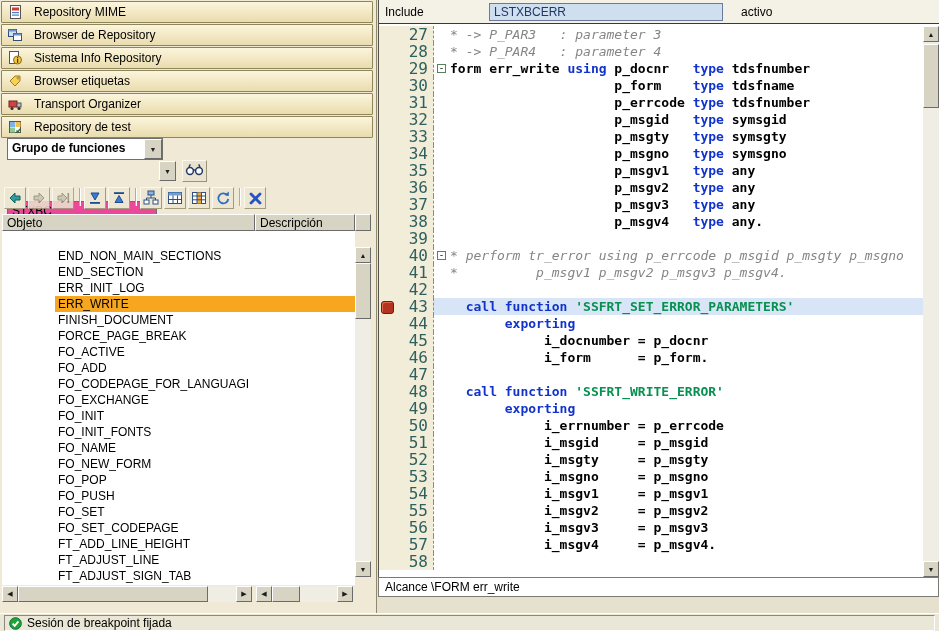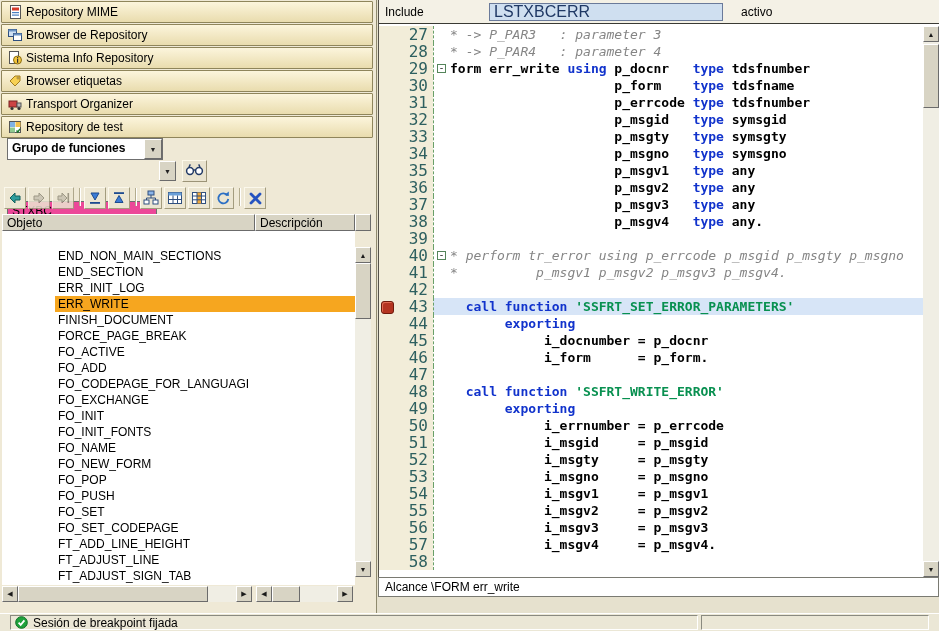--- a/index.html
+++ b/index.html
@@ -1,21 +1,21 @@
 <!DOCTYPE html>
 <html><head>
 <meta charset="utf-8">
 <style>
   html,body{margin:0;padding:0;background:#c9c5b5;font-family:"Liberation Sans",sans-serif;}
   .app{position:relative;width:939px;height:631px;background:#e6e1ce;overflow:hidden;font-size:12px;color:#000;}
 
   
   .left-panel{position:absolute;left:0;top:0;width:376px;height:613px;background:#efe9d6;border-right:1px solid #8f8a6e;}
   .navbtns{position:absolute;left:0;top:0;right:3px;}
-  .navbtn{height:20px;margin:1px 0 0 1px;display:flex;align-items:center;gap:3px;padding:0 5px;
+  .navbtn{height:20px;margin:1px 0 0 1px;display:flex;align-items:center;gap:11px;padding:0 5px;
     background:linear-gradient(#fcf5dc,#e9dcae);border:1px solid #8f855b;border-radius:1px;cursor:pointer;}
   .navbtn .nbicon{width:16px;height:15px;display:flex;align-items:center;justify-content:center;}
   .navbtn .nblabel{white-space:nowrap;}
 
   .combo{position:absolute;left:7px;top:138px;width:154px;height:20px;background:#fff;
     border:1px solid #6f6f6f;display:flex;align-items:stretch;cursor:pointer;font-weight:bold;}
   .combo .ctext{flex:1;padding:2px 4px;white-space:nowrap;overflow:hidden;}
   .cbtn{width:16px;background:#d8d4c4;border:1px solid;border-color:#fff #6b6b6b #6b6b6b #fff;
     display:flex;align-items:center;justify-content:center;font-size:7px;color:#222;}
 
@@ -57,21 +57,21 @@
   .hscroll1{left:2px;top:586px;width:250px;}
   .hscroll2{left:256px;top:586px;width:97px;}
   .editor-vscroll{left:923px;top:26px;height:551px;}
 
   
   .right-panel{position:absolute;left:378px;top:0;width:561px;height:597px;border-left:1px solid #55524a;box-sizing:border-box;background:#fff;}
   .include-row{position:absolute;left:0;top:0;width:560px;height:24px;background:#f4f1e6;border-bottom:1px solid #3a3a34;
     display:flex;align-items:center;box-sizing:border-box;}
   .inc-label{margin-left:6px;width:104px;}
   .inc-field{width:234px;height:18px;box-sizing:border-box;background:#cfdff0;border:1px solid #6a7a9a;
-    font-family:"Liberation Sans",sans-serif;font-size:16px;color:#1f3864;padding:1px 4px;}
+    font-family:"Liberation Sans",sans-serif;font-size:12px;color:#1f3864;padding:1px 4px;}
   .inc-status{margin-left:18px;}
 
   .editor{position:absolute;left:0;top:26px;width:545px;height:551px;background:#fff;overflow:hidden;}
   .cl{display:flex;height:17px;line-height:17px;font-family:"DejaVu Sans Mono",monospace;font-size:13px;}
   .gut{width:54px;flex:0 0 54px;background:#f2edd9;display:flex;}
   .bpcell{width:16px;flex:0 0 16px;position:relative;}
   .bpicon{position:absolute;left:2px;top:3px;width:11px;height:11px;border-radius:3px;background:#b43420;border:1px solid #6e1a0c;box-shadow:inset 1px 1px 0 #e06a50;}
   .num{flex:1;text-align:right;padding-right:5px;color:#2e6060;font-size:16px;}
   .fold{width:16px;flex:0 0 16px;border-left:1px dashed #69a069;position:relative;}
   .foldbox{position:absolute;left:3px;top:4px;width:9px;height:9px;box-sizing:border-box;border:1px solid #54845a;
@@ -82,21 +82,21 @@
   .t-k{color:#1133cc;}
   .t-f{color:#000;}
   .t-s{color:#089050;}
   .t-p{color:#000;}
 
   .editor-footer{position:absolute;left:378px;top:577px;width:561px;height:20px;box-sizing:border-box;background:#fff;
     border:1px solid #7a7a72;display:flex;align-items:center;padding-left:6px;}
 
   
   .statusbar{position:absolute;left:0;top:613px;width:939px;height:18px;background:#ebe7d6;border-top:1px solid #fff;
-    display:flex;align-items:stretch;gap:3px;padding:1px 10px;box-sizing:border-box;}
+    display:flex;align-items:stretch;gap:3px;padding:1px 4px;box-sizing:border-box;flex-direction:column;}
   .spanel{box-sizing:border-box;border:1px solid;border-color:#8a8a80 #fff #fff #8a8a80;display:flex;align-items:center;gap:5px;padding:0 4px;}
   .smsg{flex:1;}
   .sextra{width:228px;}
 </style>
 </head>
 <body>
 
 <div class="app">
 
   <div class="left-panel">

